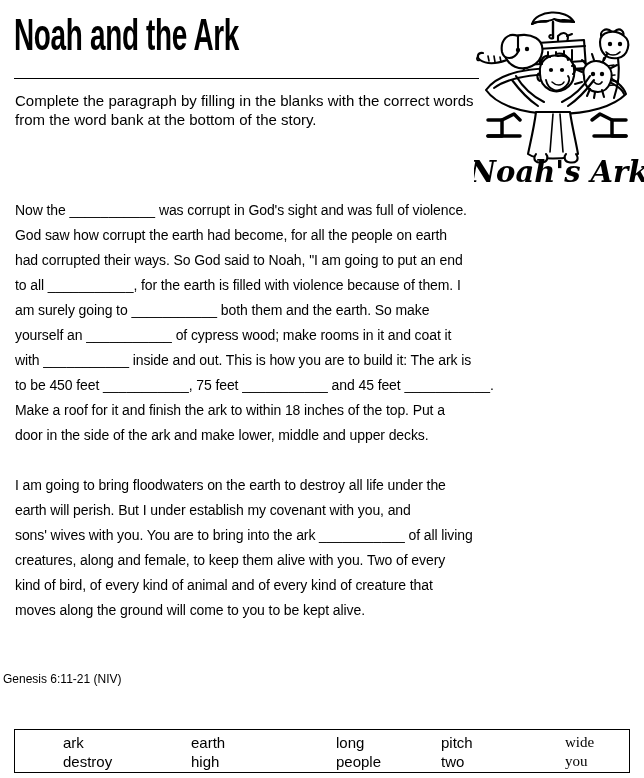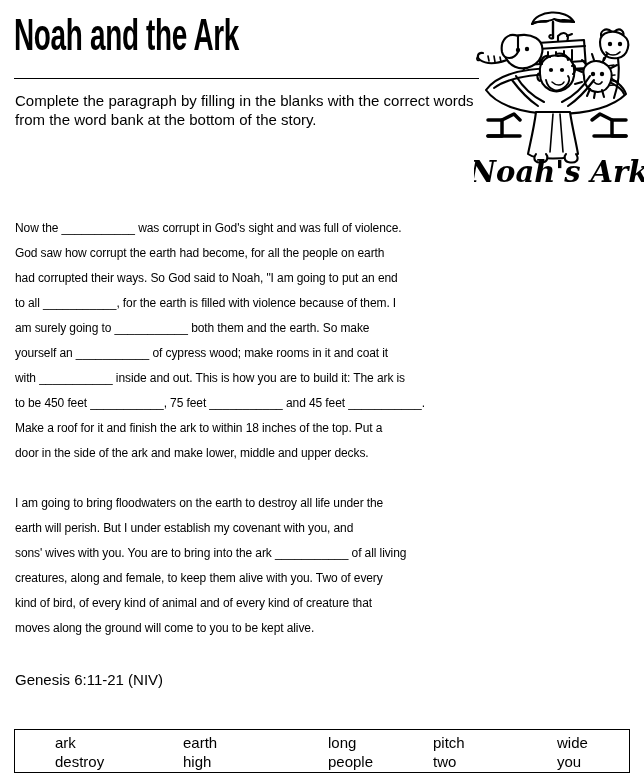--- a/index.html
+++ b/index.html
@@ -61,68 +61,68 @@
     top: 2px;
     width: 170px;
     height: 190px;
   }
   #illustration svg { display: block; }
 
   
   #story {
     position: absolute;
     left: 15px;
-    top: 216px;
+    top: 198px;
     width: 616px;
-    font-size: 12px;
+    font-size: 14px;
     line-height: 25px;
     letter-spacing: -0.1px;
   }
   #story p { margin: 0; }
   #story p.spacer { height: 25px; }
   .blank {
     letter-spacing: 0px;
   }
   #citation {
     position: absolute;
-    left: 15px;
+    left: 3px;
     top: 667px;
-    font-size: 15px;
+    font-size: 12px;
     line-height: 25px;
   }
 
   
   #word-bank {
     position: absolute;
     left: 14px;
     top: 729px;
     width: 616px;
     height: 44px;
     border: 1px solid #000;
     box-sizing: border-box;
   }
   .wb-row {
     position: absolute;
-    left: 4px;
+    left: 12px;
     width: 100%;
     height: 21px;
   }
   .wb-row.r0 { top: 3px; }
   .wb-row.r1 { top: 22px; }
   .wb-cell {
     position: absolute;
     font-size: 15px;
     line-height: 19px;
     white-space: nowrap;
   }
   .wb-cell.c0 { left: 36px; }
   .wb-cell.c1 { left: 164px; }
   .wb-cell.c2 { left: 291px; margin-left: 18px; }
   .wb-cell.c3 { left: 414px; text-align: center; }
-  .wb-cell.c4 { left: 538px; }
+  .wb-cell.c4 { left: 538px; font-family: Liberation Serif, serif; }
 </style>
 </head>
 <body>
 
 <div id="header">
 
   <div id="worksheet-title">Noah and the Ark</div>
 
   <div id="title-rule"></div>
 

